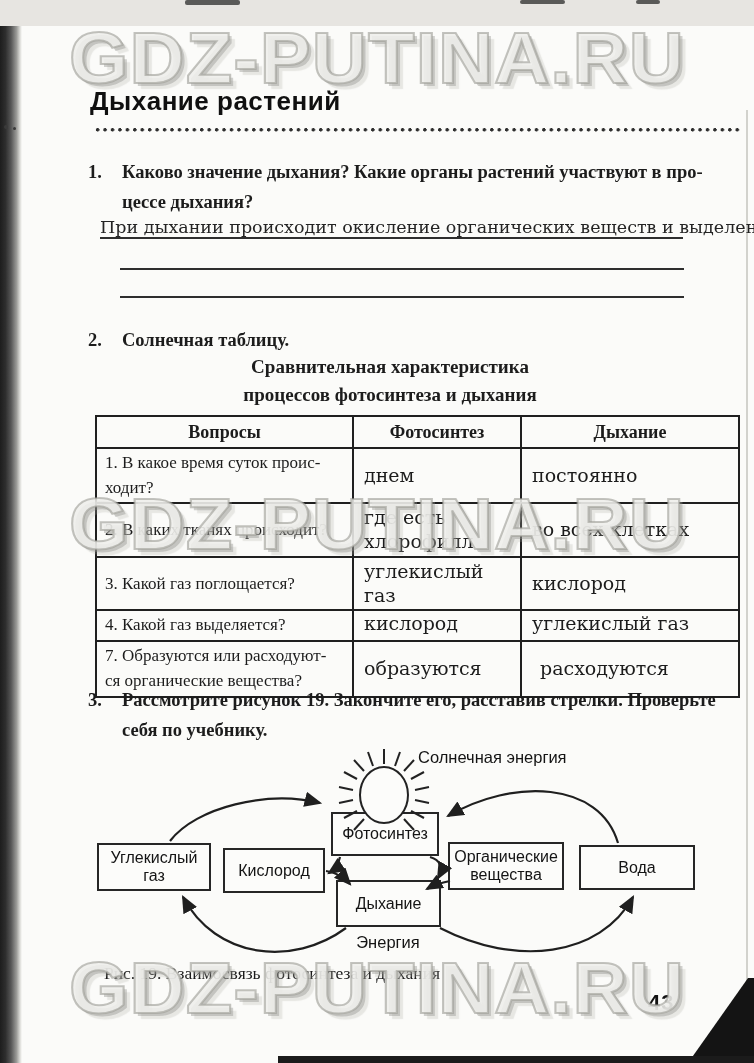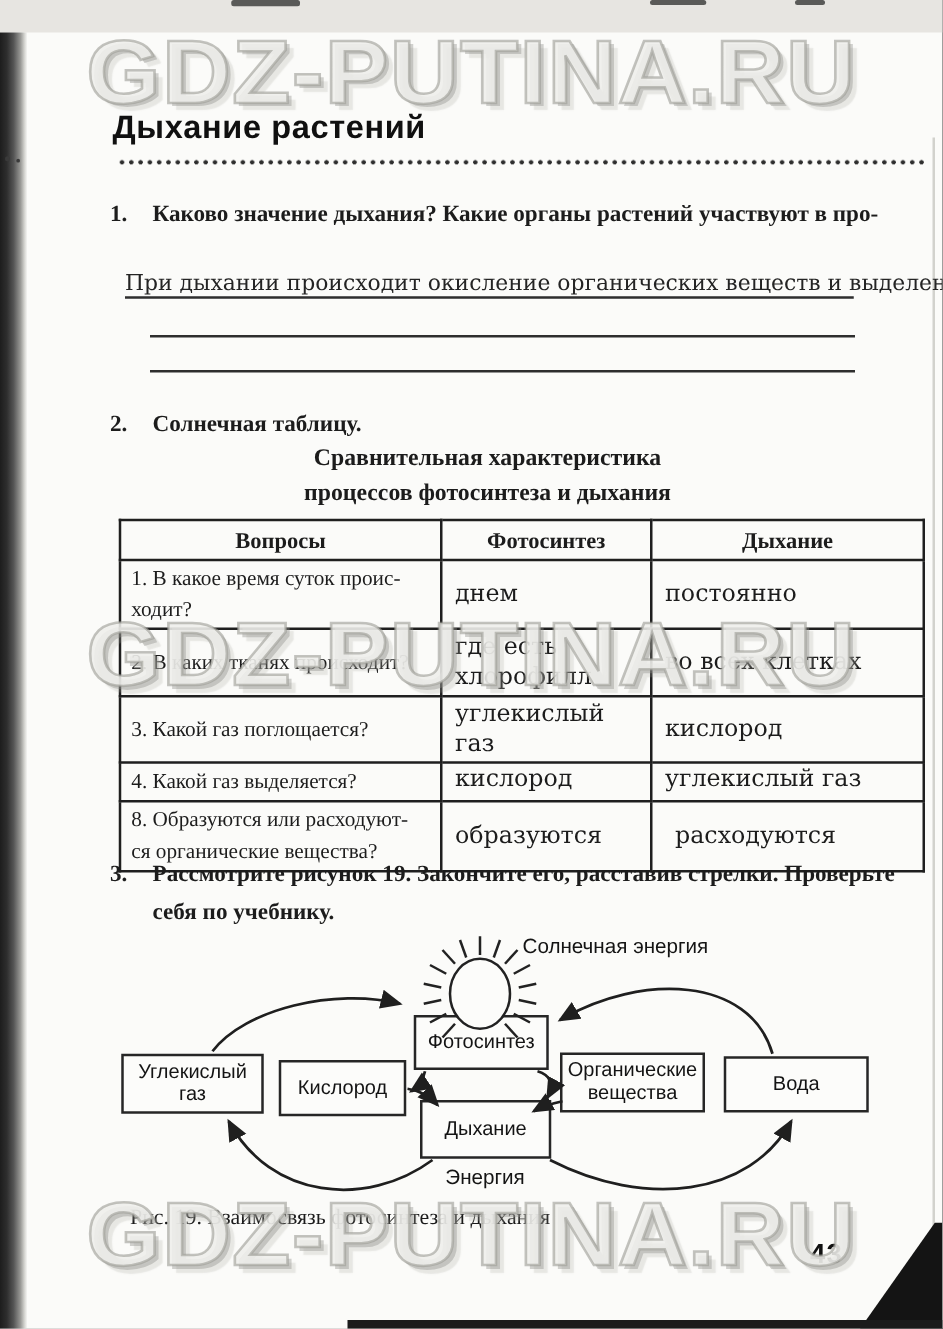--- a/index.html
+++ b/index.html
@@ -73,20 +73,21 @@
 
   <div class="watermark" style="top:20px;">GDZ-PUTINA.RU</div>
   <div class="watermark" style="top:486px;">GDZ-PUTINA.RU</div>
   <div class="watermark" style="top:950px;">GDZ-PUTINA.RU</div>
 
   <div class="abs title" style="left:90px;top:86px;">Дыхание растений</div>
   <div class="abs dotted" style="left:95px;top:127px;width:646px;"></div>
 
   <div class="abs qnum" style="left:88px;top:158px;">1.</div>
   <div class="abs qtext" style="left:122px;top:158px;">Каково значение дыхания? Какие органы растений участвуют в про-</div>
+  <div class="abs qtext" style="left:122px;top:188px;">цессе дыхания?</div>
   <div class="abs answer" style="left:100px;top:214px;">При дыхании происходит окисление органических веществ и выделение</div>
   <div class="abs rule" style="left:100px;top:237px;width:583px;"></div>
   <div class="abs rule" style="left:120px;top:268px;width:564px;"></div>
   <div class="abs rule" style="left:120px;top:296px;width:564px;"></div>
 
   <div class="abs qnum" style="left:88px;top:326px;">2.</div>
   <div class="abs qtext" style="left:122px;top:326px;">Солнечная таблицу.</div>
   <div class="abs tbl-title" style="left:95px;top:356px;">Сравнительная характеристика</div>
   <div class="abs tbl-title" style="left:95px;top:384px;">процессов фотосинтеза и дыхания</div>
 
@@ -120,21 +121,21 @@
       <td class="acell">углекислый газ</td>
       <td class="acell">кислород</td>
     </tr>
     <tr style="height:31px;">
       <td class="qcell">4. Какой газ выделяется?</td>
       <td class="acell top">кислород</td>
       <td class="acell top">углекислый газ</td>
     </tr>
     <tr style="height:48px;">
       <td class="qcell">
-        <div>8. Образуются или расходуют-</div>
+        <div>7. Образуются или расходуют-</div>
         <div>ся органические вещества?</div>
       </td>
       <td class="acell">образуются</td>
       <td class="acell" style="padding-left:18px;">расходуются</td>
     </tr>
   </tbody>
     </table>
 
   <div class="abs qnum" style="left:88px;top:686px;">3.</div>
   <div class="abs qtext" style="left:122px;top:686px;">Рассмотрите рисунок 19. Закончите его, расставив стрелки. Проверьте</div>

